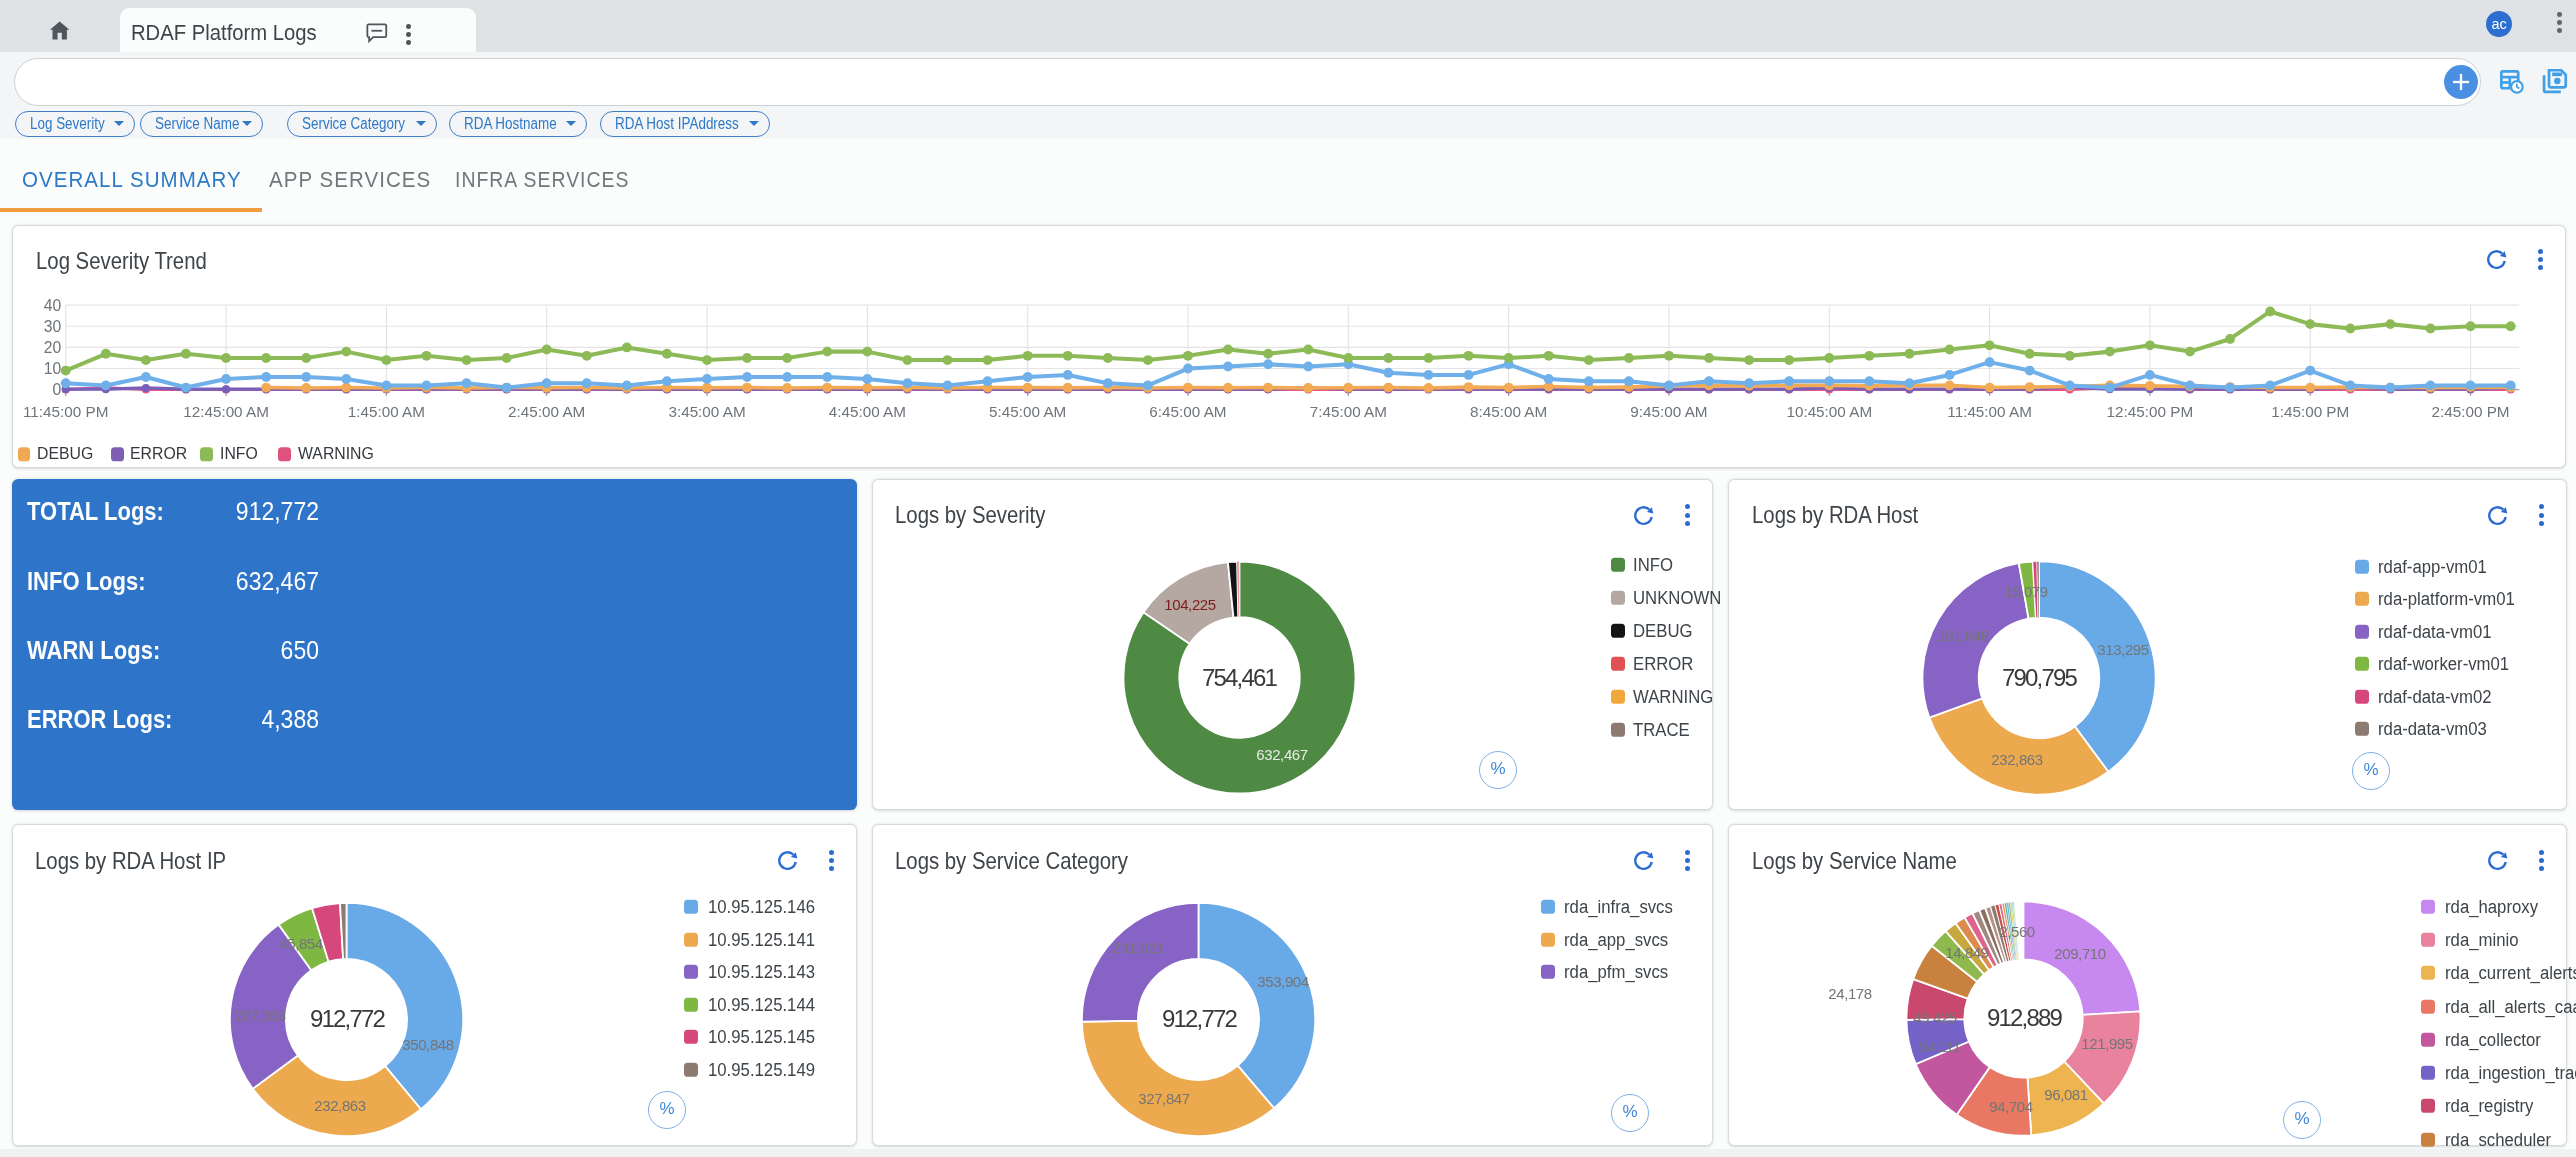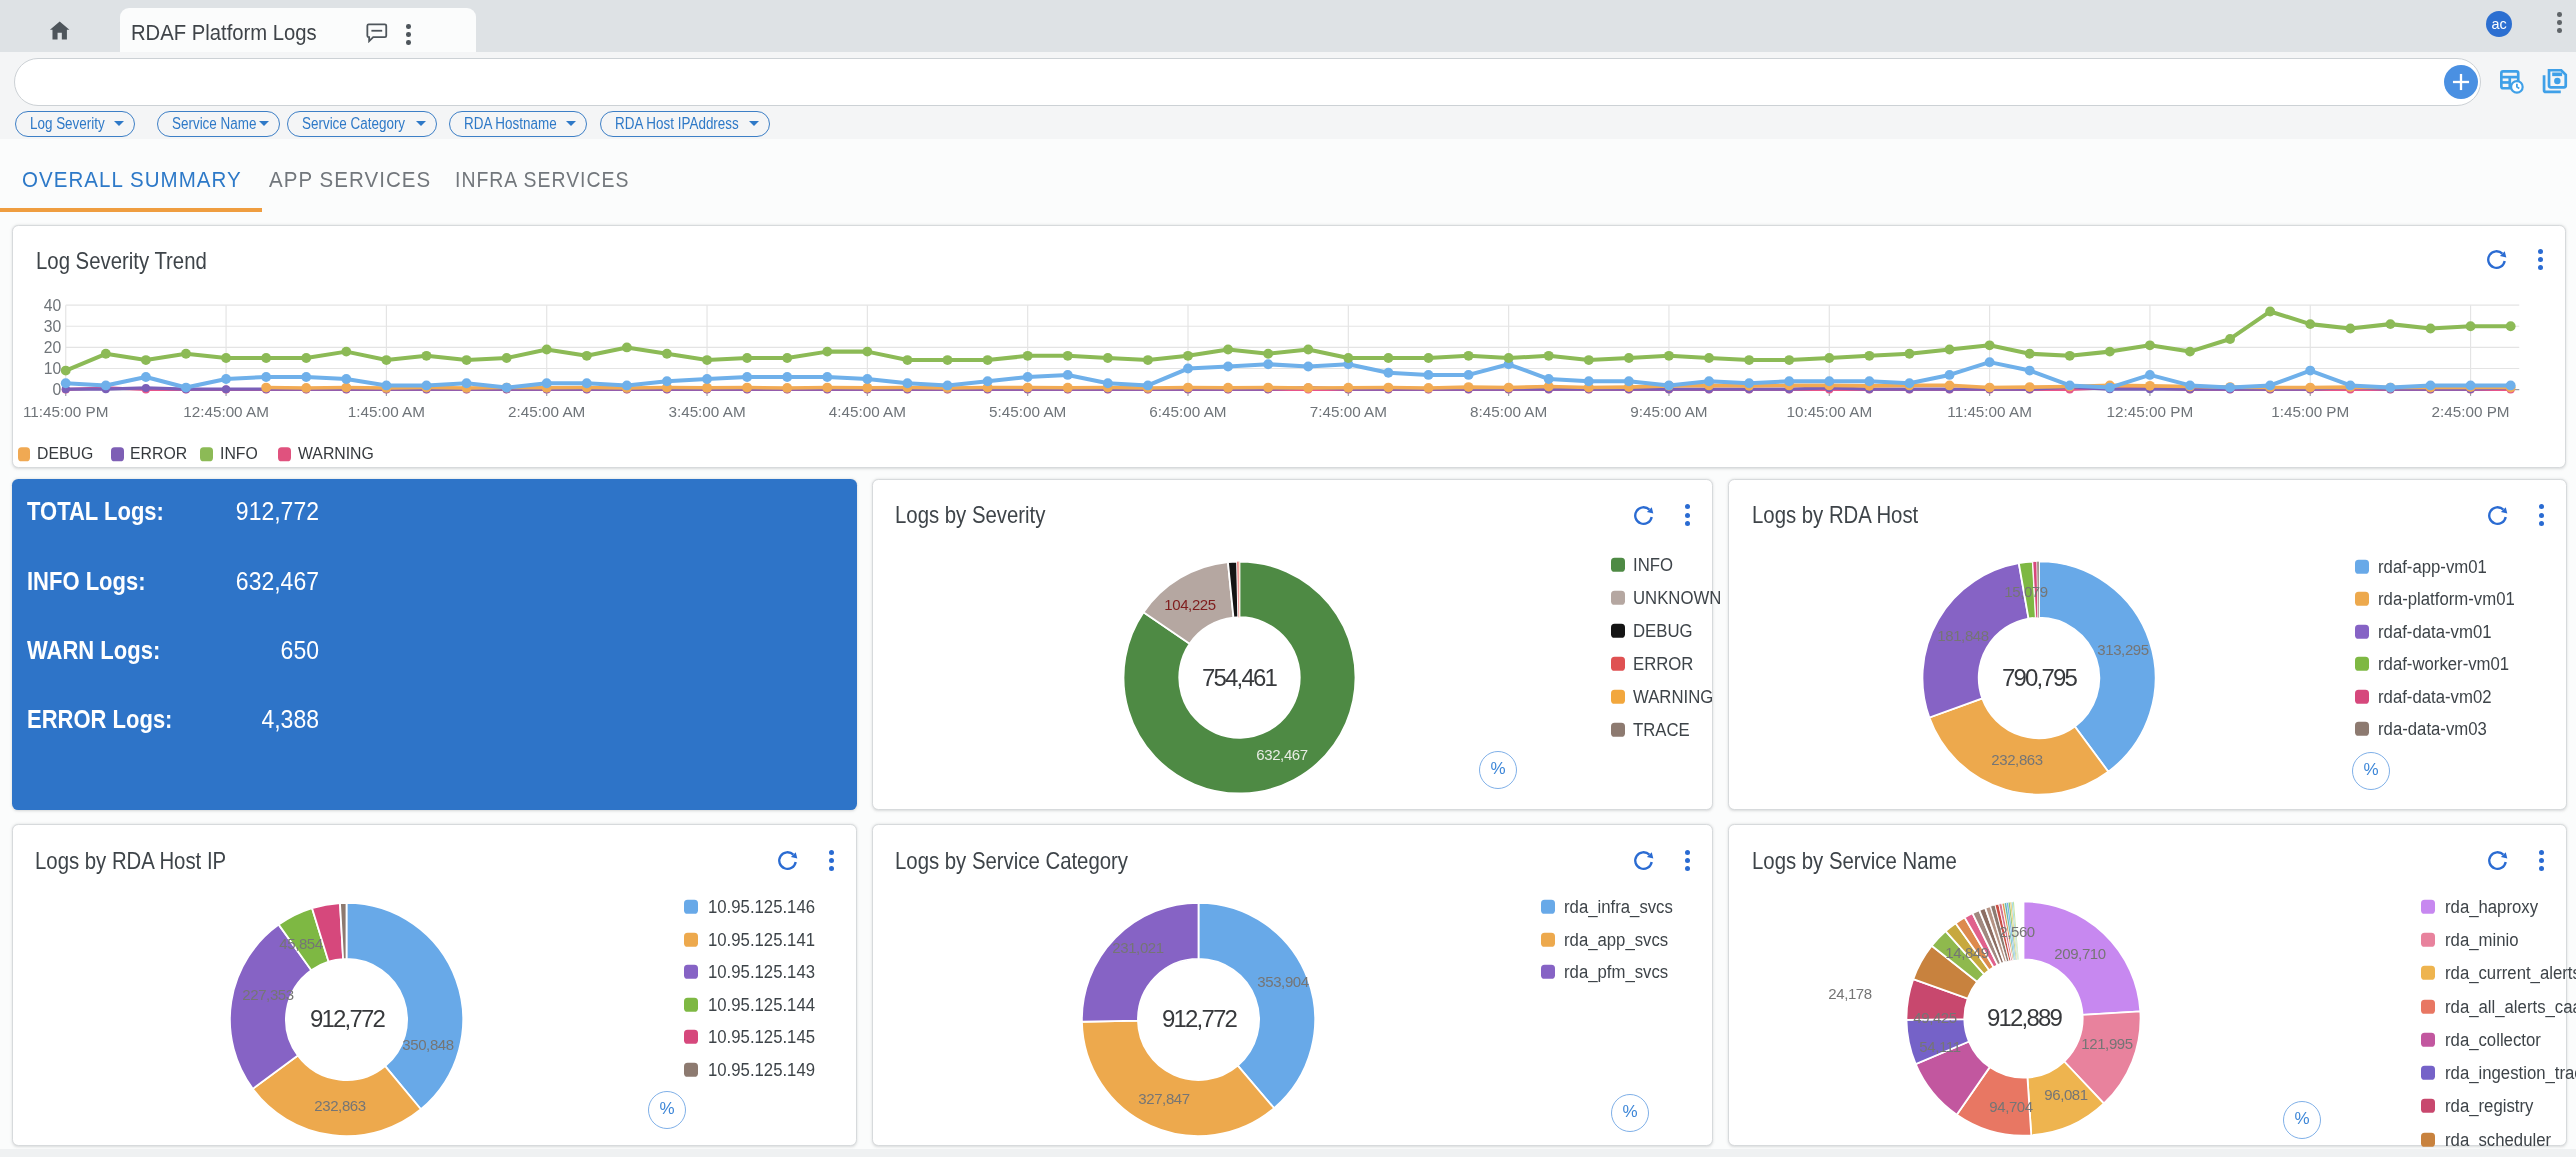--- a/index.html
+++ b/index.html
@@ -54,21 +54,21 @@
 <path d="M4.5 8 V24.5 Q4.5 26.5 6.5 26.5 H23" stroke-width="3"></path>
 <path d="M10 2.5 H23.5 L28.5 7.5 V19.5 Q28.5 21.5 26.5 21.5 H12 Q10 21.5 10 19.5 Z" stroke-width="3"></path>
 <rect x="13.5" y="5" width="11" height="4" fill="#3fa0e8" stroke="none"></rect>
 <circle cx="19.2" cy="14.5" r="3.6" fill="#3fa0e8" stroke="none"></circle>
 </g>
   </svg>
 <div class="chip" style="left:15.3px;top:111px;width:120px;">
     <span class="ct">Log Severity</span>
     <span class="caret"></span>
   </div>
-<div class="chip" style="left:157px;top:111px;width:123px;">
+<div class="chip" style="left:140px;top:111px;width:123px;">
     <span class="ct">Service Name</span>
     <span class="caret"></span>
   </div>
 <div class="chip" style="left:287px;top:111px;width:150px;">
     <span class="ct">Service Category</span>
     <span class="caret"></span>
   </div>
 <div class="chip" style="left:449px;top:111px;width:138px;">
     <span class="ct">RDA Hostname</span>
     <span class="caret"></span>
@@ -557,21 +557,21 @@
 <svg class="abs" style="left:229px;top:902px;" width="235" height="235" viewBox="0 0 262 262">
     <path d="M131.00 1.00 A130 130 0 0 1 213.95 231.10 L174.07 182.97 A67.5 67.5 0 0 0 131.00 63.50 Z" fill="#68a9e8" stroke="#fff" stroke-width="2.0"></path>
     <path d="M213.95 231.10 A130 130 0 0 1 26.49 208.32 L76.74 171.15 A67.5 67.5 0 0 0 174.07 182.97 Z" fill="#eda94d" stroke="#fff" stroke-width="2.0"></path>
     <path d="M26.49 208.32 A130 130 0 0 1 55.43 25.22 L91.76 76.08 A67.5 67.5 0 0 0 76.74 171.15 Z" fill="#8663c5" stroke="#fff" stroke-width="2.0"></path>
     <path d="M55.43 25.22 A130 130 0 0 1 92.55 6.81 L111.04 66.52 A67.5 67.5 0 0 0 91.76 76.08 Z" fill="#7eb843" stroke="#fff" stroke-width="2.0"></path>
     <path d="M92.55 6.81 A130 130 0 0 1 123.74 1.20 L127.23 63.61 A67.5 67.5 0 0 0 111.04 66.52 Z" fill="#d6487c" stroke="#fff" stroke-width="2.0"></path>
     <path d="M123.74 1.20 A130 130 0 0 1 131.00 1.00 L131.00 63.50 A67.5 67.5 0 0 0 127.23 63.61 Z" fill="#8d7a70" stroke="#fff" stroke-width="2.0"></path>
   </svg>
 <div class="dlab" style="left:428px;top:1044px;">350,848</div>
 <div class="dlab" style="left:340px;top:1105px;">232,863</div>
-<div class="dlab" style="left:260px;top:994px;margin-left:8px;">227,353</div>
+<div class="dlab" style="left:260px;top:1015px;">227,353</div>
 <div class="dlab" style="left:301px;top:943px;">45,854</div>
 <div class="dcenter" style="left:347px;top:1019px;">912,772</div>
 <div class="legsq" style="left:684px;top:907px;background:#68a9e8;"></div>
 <div class="legtxt" style="left:708px;top:907px;">10.95.125.146</div>
 <div class="legsq" style="left:684px;top:940px;background:#eda94d;"></div>
 <div class="legtxt" style="left:708px;top:940px;">10.95.125.141</div>
 <div class="legsq" style="left:684px;top:972px;background:#8663c5;"></div>
 <div class="legtxt" style="left:708px;top:972px;">10.95.125.143</div>
 <div class="legsq" style="left:684px;top:1005px;background:#7eb843;"></div>
 <div class="legtxt" style="left:708px;top:1005px;">10.95.125.144</div>

